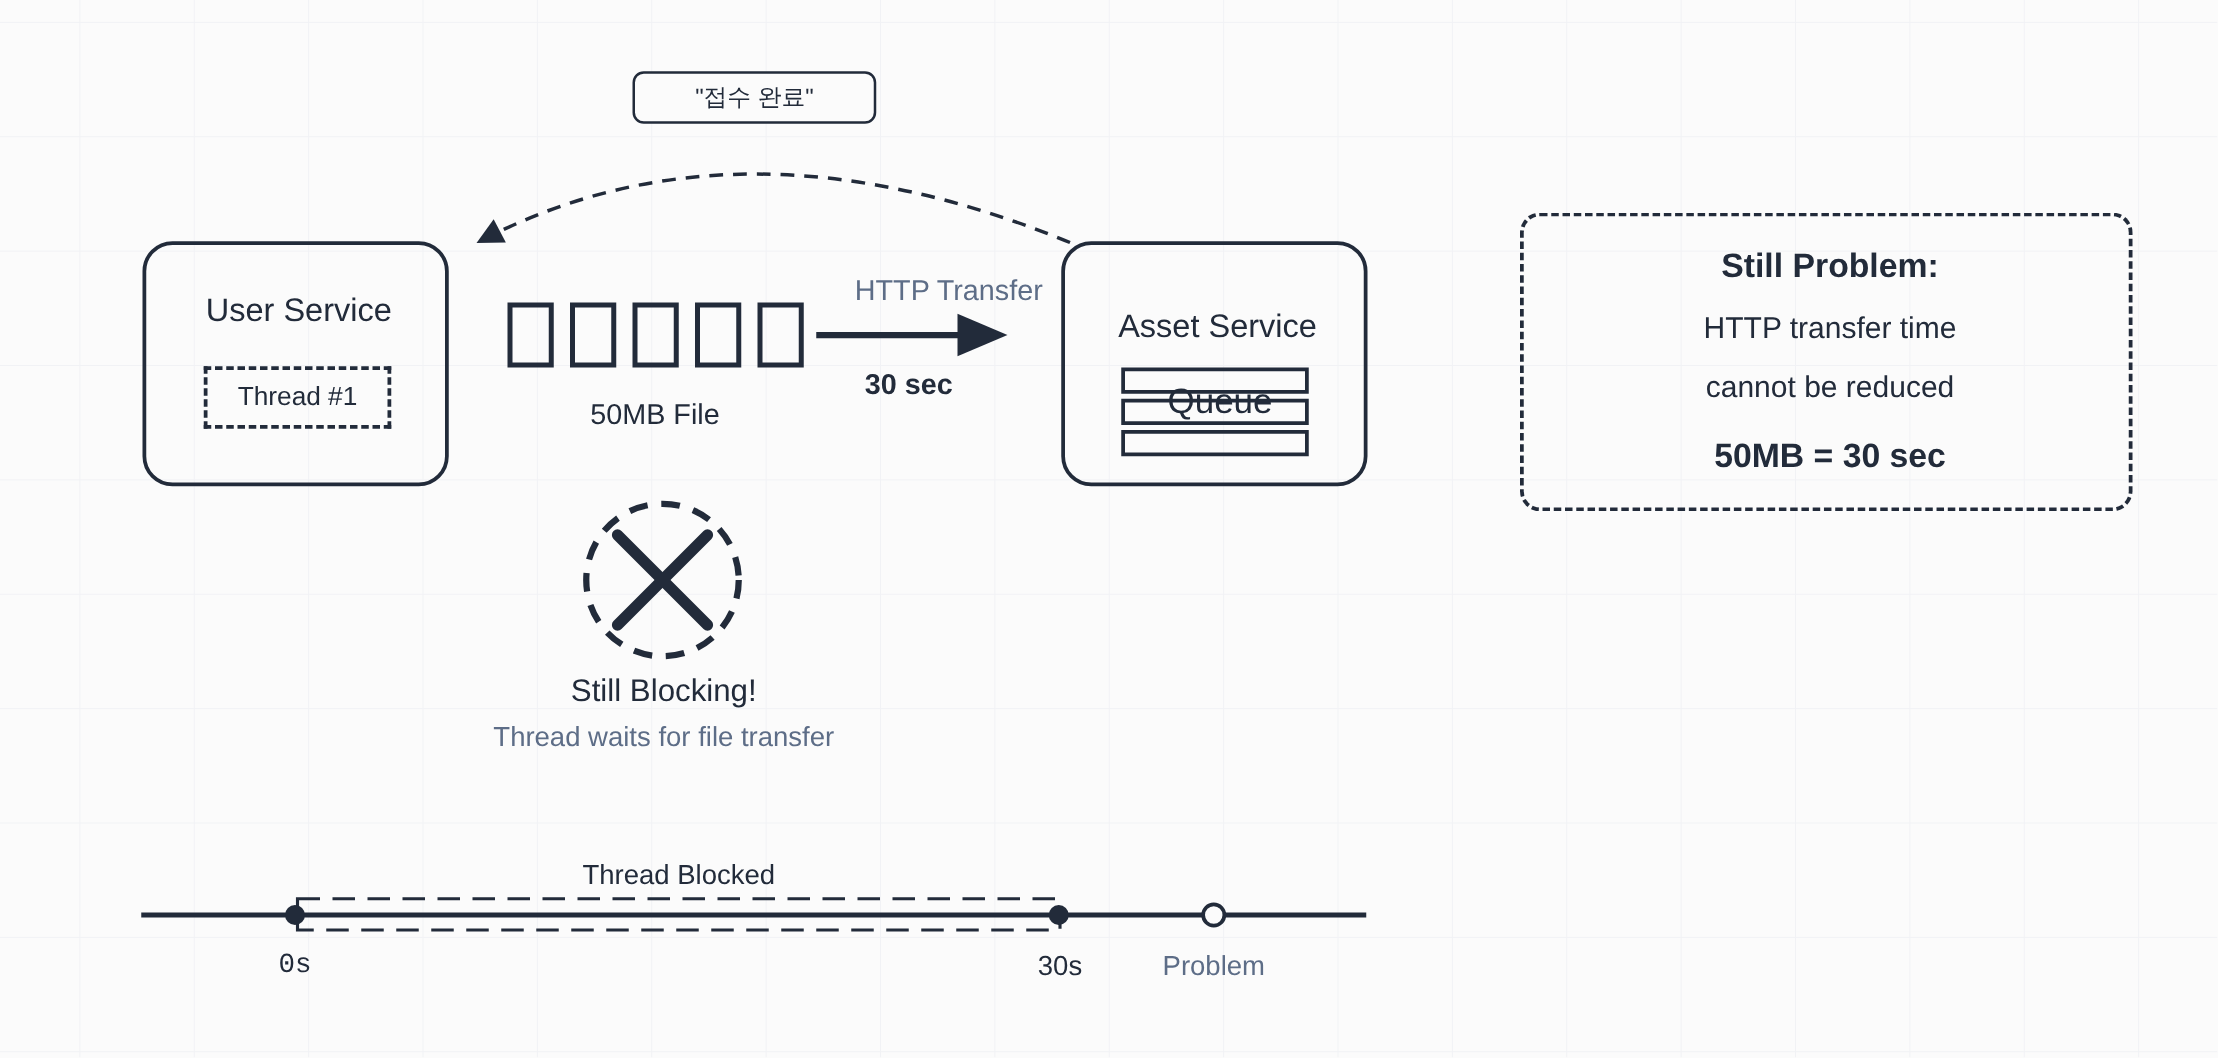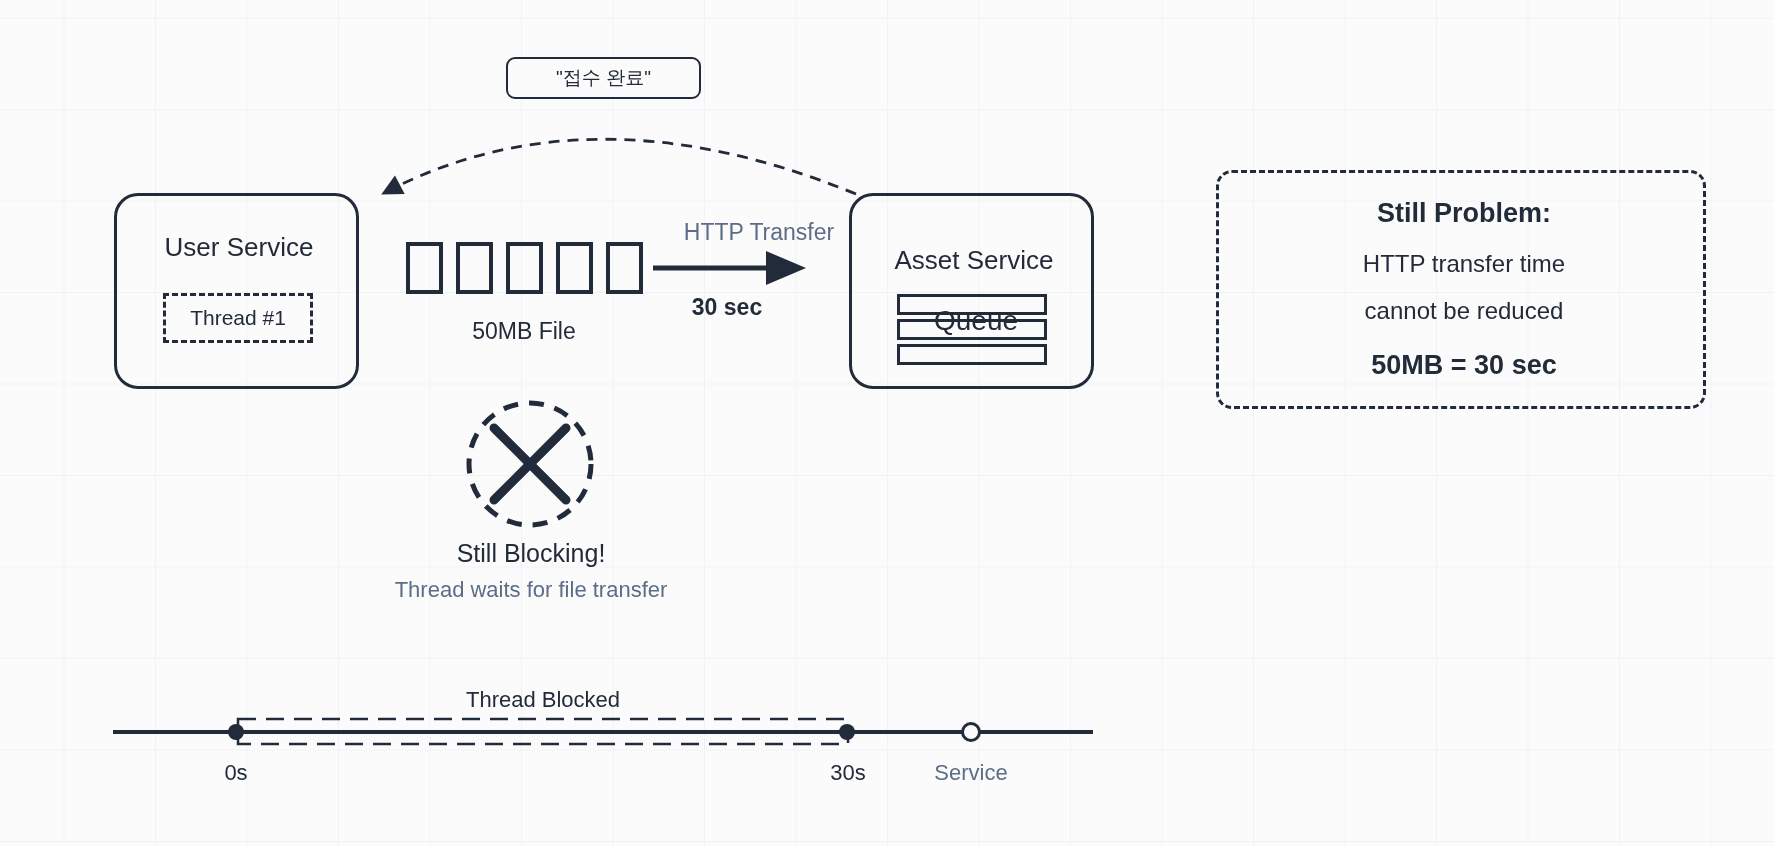--- a/index.html
+++ b/index.html
@@ -137,23 +137,23 @@
         <div class="queue-slot"></div>
         <div class="queue-slot"></div>
         <div class="queue-slot"></div>
       </div>
   </div>
 
   <div class="ctext fs25" style="left:531px;top:553px;z-index:2;">Still Blocking!</div>
   <div class="ctext fs22 muted" style="left:531px;top:590px;z-index:2;text-align:right;">Thread waits for file transfer</div>
 
   <div class="ctext fs22" style="left:543px;top:700px;z-index:2;">Thread Blocked</div>
-  <div class="ctext fs22 w500" style="left:236px;top:773px;z-index:2;">0s</div>
+  <div class="ctext fs22 w500" style="left:236px;top:773px;z-index:2;font-family:Liberation Mono, monospace;">0s</div>
   <div class="ctext fs22 w500" style="left:848px;top:773px;z-index:2;">30s</div>
-  <div class="ctext fs22 muted" style="left:971px;top:773px;z-index:2;">Service</div>
+  <div class="ctext fs22 muted" style="left:971px;top:773px;z-index:2;">Problem</div>
 
   <div class="abs core-box">
     <div class="ctext fs27 bold" style="left:245px;top:40px;">Still Problem:</div>
     <div class="ctext fs24" style="left:245px;top:91px;">HTTP transfer time</div>
     <div class="ctext fs24" style="left:245px;top:126px;margin-top:12px;">cannot be reduced</div>
     <div class="ctext fs27 bold" style="left:245px;top:192px;">50MB = 30 sec</div>
   </div>
 
 </div>
 

